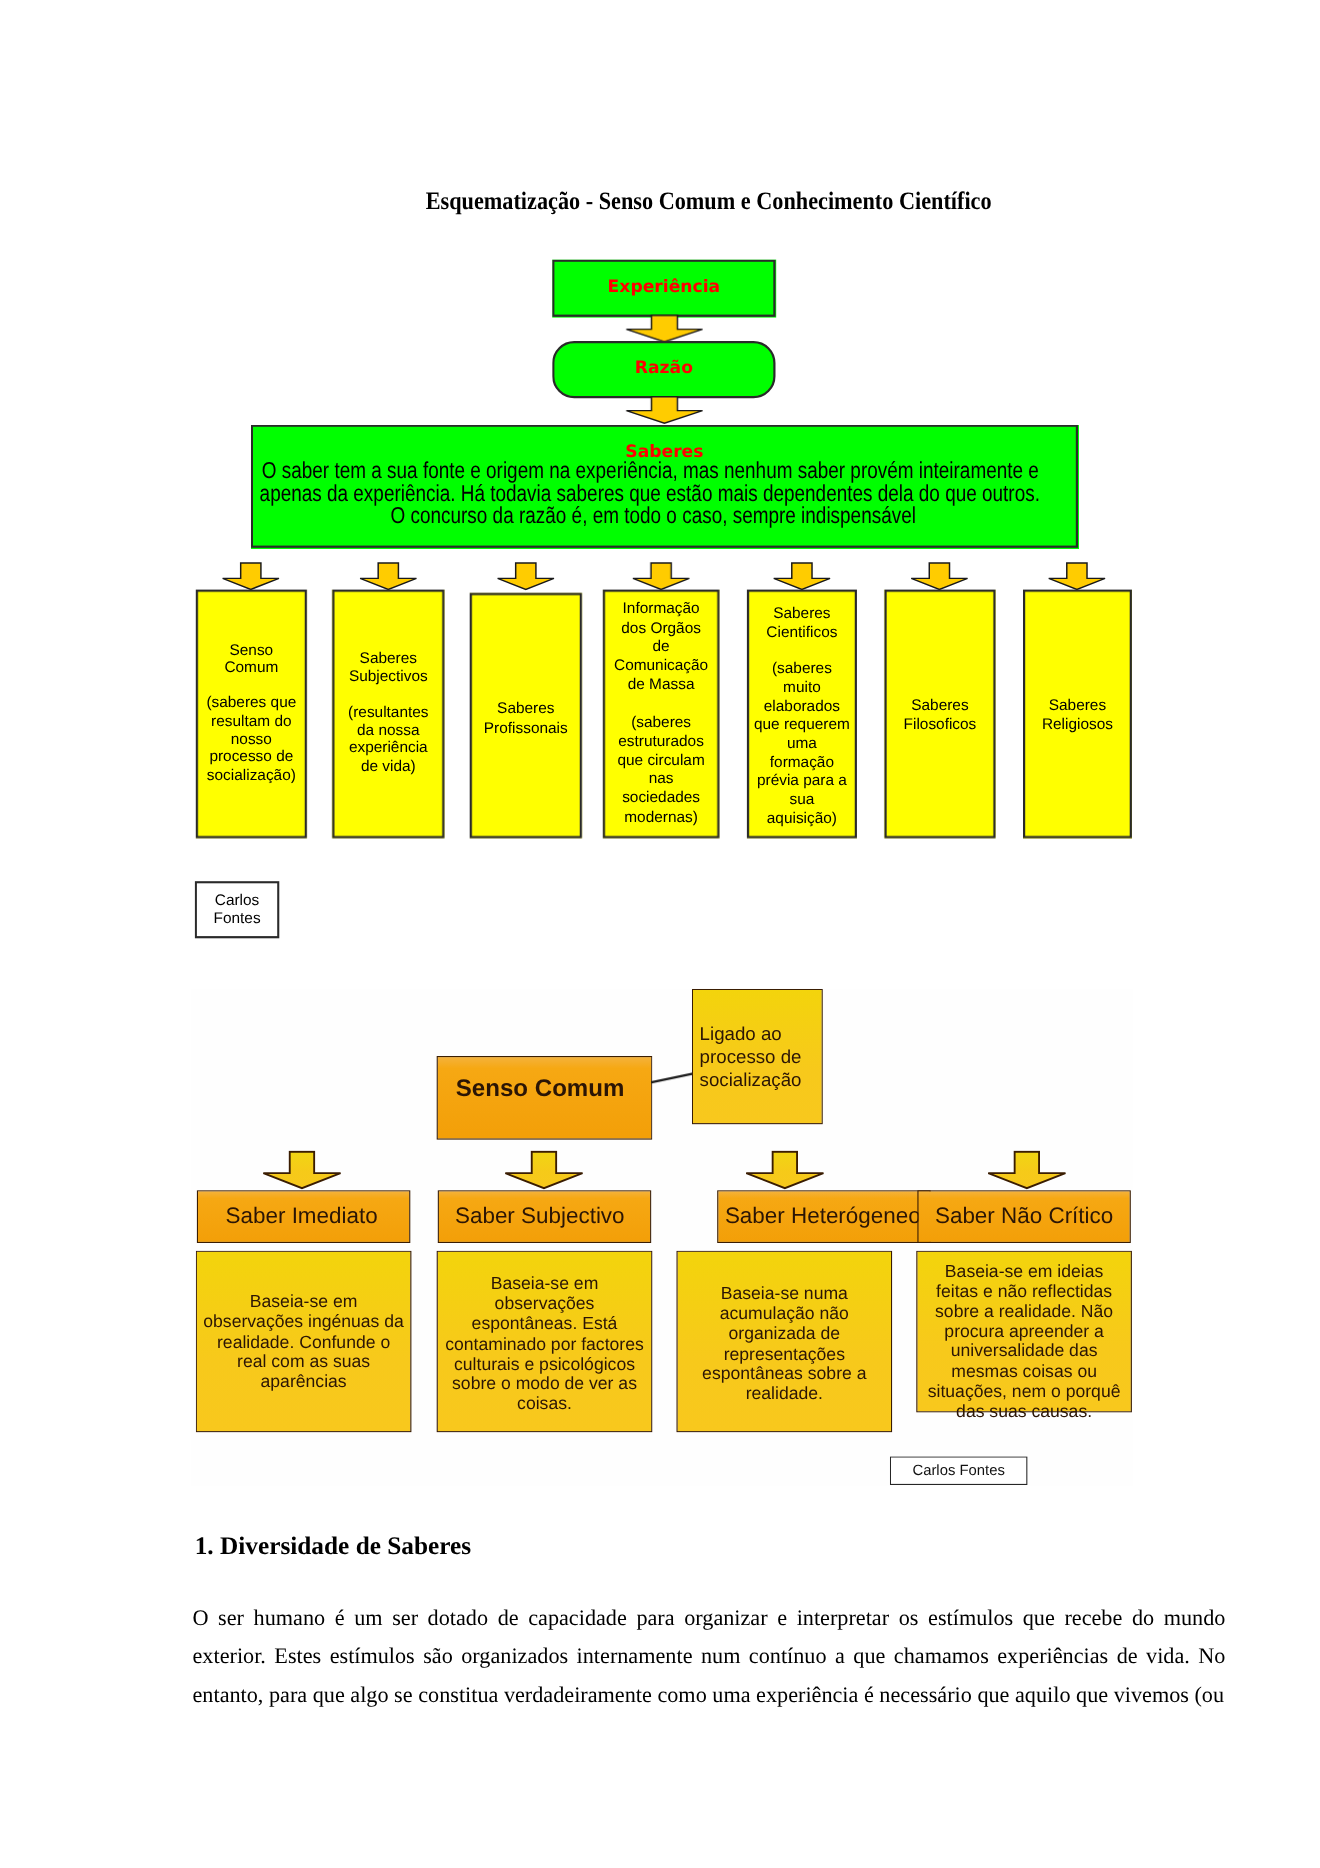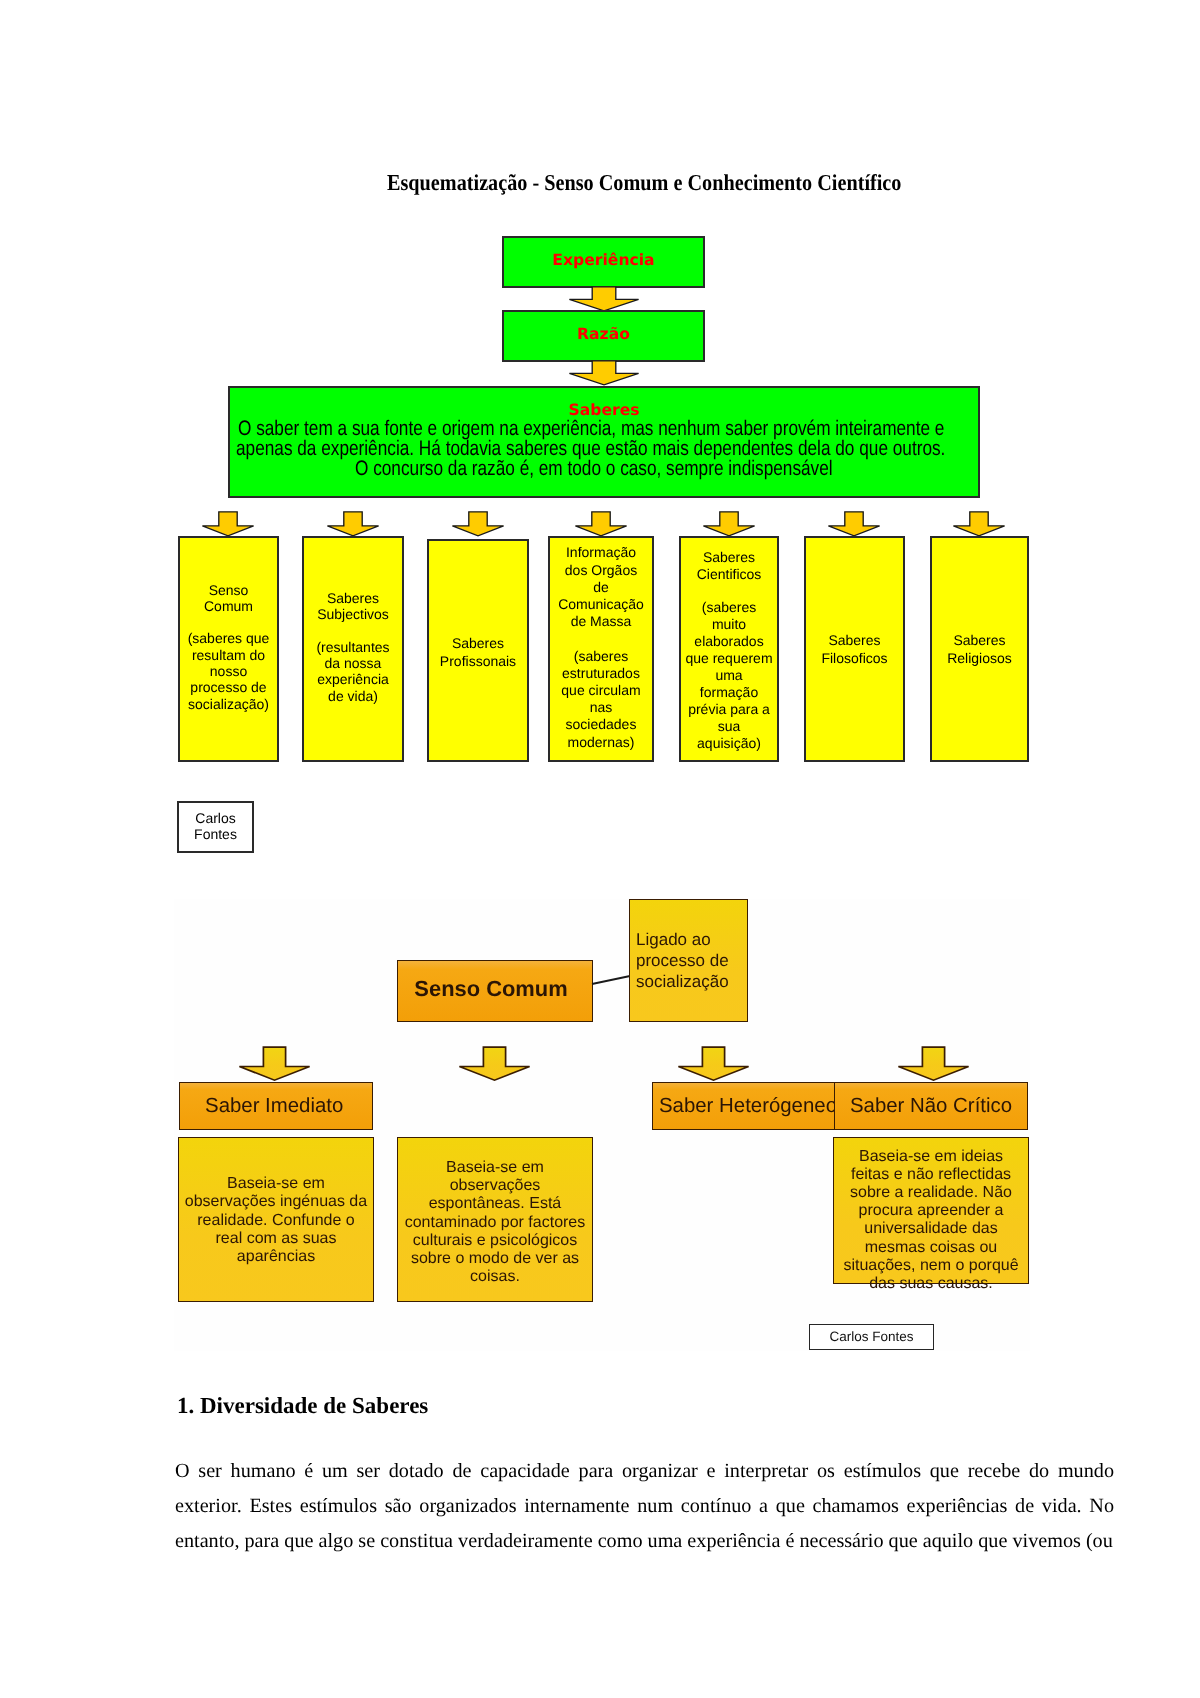--- a/index.html
+++ b/index.html
@@ -75,21 +75,21 @@
   <div>
 
     <div class="gbox" style="left:502px;top:236px;width:203px;height:52px;">
       <div class="gcaption" style="top:13.5px;">Experiência</div>
     </div>
 
     <svg class="arrow" style="left:568px;top:286px;" width="72" height="26" viewBox="0 0 72 26">
       <path d="M24.2 0.8 L47.8 0.8 L47.8 13.3 L70.6 13.3 L36 24.8 L1.4 13.3 L24.2 13.3 Z" fill="#ffcc00" stroke="#1a1a1a" stroke-width="1.35" stroke-linejoin="miter"></path>
     </svg>
 
-    <div class="gbox" style="left:502px;top:310px;width:203px;height:52px;">
+    <div class="gbox" style="left:502px;top:310px;width:203px;height:52px;border-radius:20px;">
       <div class="gcaption" style="top:13.5px;">Razão</div>
     </div>
 
     <svg class="arrow" style="left:568px;top:360px;" width="72" height="26" viewBox="0 0 72 26">
       <path d="M24.2 0.8 L47.8 0.8 L47.8 13.3 L70.6 13.3 L36 24.8 L1.4 13.3 L24.2 13.3 Z" fill="#ffcc00" stroke="#1a1a1a" stroke-width="1.35" stroke-linejoin="miter"></path>
     </svg>
 
     <div class="gbox" style="left:228px;top:386px;width:752px;height:112px;">
       <div class="gcaption" style="top:14px;left:0px;">Saberes</div>
       <div class="gline" style="left:8px;top:30.5px;">O saber tem a sua fonte e origem na experiência, mas nenhum saber provém inteiramente e</div>
@@ -181,21 +181,21 @@
 
     <div class="cfbox1" style="left:177px;top:801px;width:77px;height:52px;">
       <div class="cftext">Carlos
 Fontes</div>
     </div>
 
   </div>
 
   <div class="d2">
 
-    <div class="ob" style="left:223px;top:61px;width:196px;height:62px;">
+    <div class="ob" style="left:223px;top:61px;width:196px;height:76px;">
       <div class="oblabel" style="top:16px;left:-4px;">Senso Comum</div>
     </div>
 
     <svg class="connector" style="position:absolute;left:416px;top:73px;" width="42" height="14" viewBox="0 0 42 14">
       <path d="M2 12 L40 4" stroke="#1a1a1a" stroke-width="2.1" fill="none"></path>
     </svg>
     <div class="yb" style="left:455px;top:0px;width:119px;height:123px;">
       <div class="yblabel" style="top:28.5px;left:6px;width:112px;font-size:17px;line-height:21.4px;text-align:left;">Ligado ao
 processo de
 socialização</div>
@@ -217,20 +217,23 @@
     <svg class="arrow" style="left:503px;top:147px;" width="74" height="36" viewBox="0 0 74 36">
       <path d="M25.4 1.1 L47.6 1.1 L47.6 20.5 L71.6 20.5 L36.5 34.2 L1.4 20.5 L25.4 20.5 Z" fill="url(#ag)" stroke="#3a1d02" stroke-width="1.7" stroke-linejoin="miter"></path>
     </svg>
     <svg class="arrow" style="left:722.5px;top:147px;" width="74" height="36" viewBox="0 0 74 36">
       <path d="M25.4 1.1 L47.6 1.1 L47.6 20.5 L71.6 20.5 L36.5 34.2 L1.4 20.5 L25.4 20.5 Z" fill="url(#ag)" stroke="#3a1d02" stroke-width="1.7" stroke-linejoin="miter"></path>
     </svg>
 
     <div class="ob" style="left:5px;top:183px;width:194px;height:48px;padding-left:40px;">
       <div class="oblabel hdr" style="left:-1.8px;">Saber Imediato</div>
     </div>
+    <div class="ob" style="left:224px;top:183px;width:194px;height:48px;">
+      <div class="oblabel hdr" style="left:-4.3px;">Saber Subjectivo</div>
+    </div>
     <div class="ob" style="left:442px;top:183px;width:194px;height:48px;margin-left:36px;">
       <div class="oblabel hdr" style="left:-1px;">Saber Heterógeneo</div>
     </div>
     <div class="ob" style="left:660px;top:183px;width:194px;height:48px;">
       <div class="oblabel hdr">Saber Não Crítico</div>
     </div>
 
     <div class="yb" style="left:4px;top:238px;width:196px;height:165px;">
       <div class="yblabel" style="top:37.2px;line-height:18.2px;">Baseia-se em
 observações ingénuas da
@@ -239,20 +242,28 @@
 aparências</div>
     </div>
     <div class="yb" style="left:223px;top:238px;width:196px;height:165px;">
       <div class="yblabel" style="top:21px;line-height:18.2px;">Baseia-se em
 observações
 espontâneas. Está
 contaminado por factores
 culturais e psicológicos
 sobre o modo de ver as
 coisas.</div>
+    </div>
+    <div class="yb" style="left:441px;top:238px;width:196px;height:165px;">
+      <div class="yblabel" style="top:30px;line-height:18.2px;">Baseia-se numa
+acumulação não
+organizada de
+representações
+espontâneas sobre a
+realidade.</div>
     </div>
     <div class="yb" style="left:659px;top:238px;width:196px;height:147px;">
       <div class="yblabel" style="top:9.6px;line-height:18.2px;">Baseia-se em ideias
 feitas e não reflectidas
 sobre a realidade. Não
 procura apreender a
 universalidade das
 mesmas coisas ou
 situações, nem o porquê
 das suas causas.</div>

